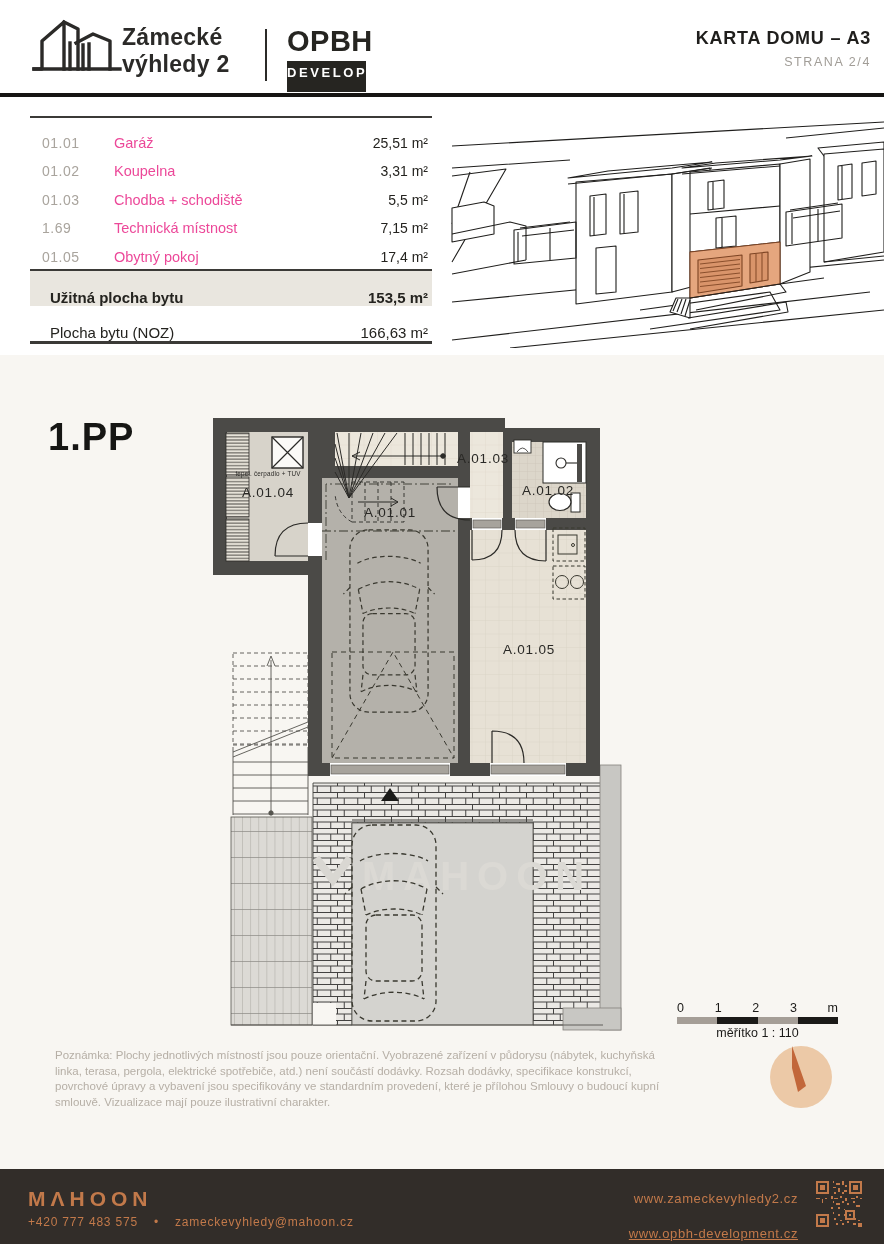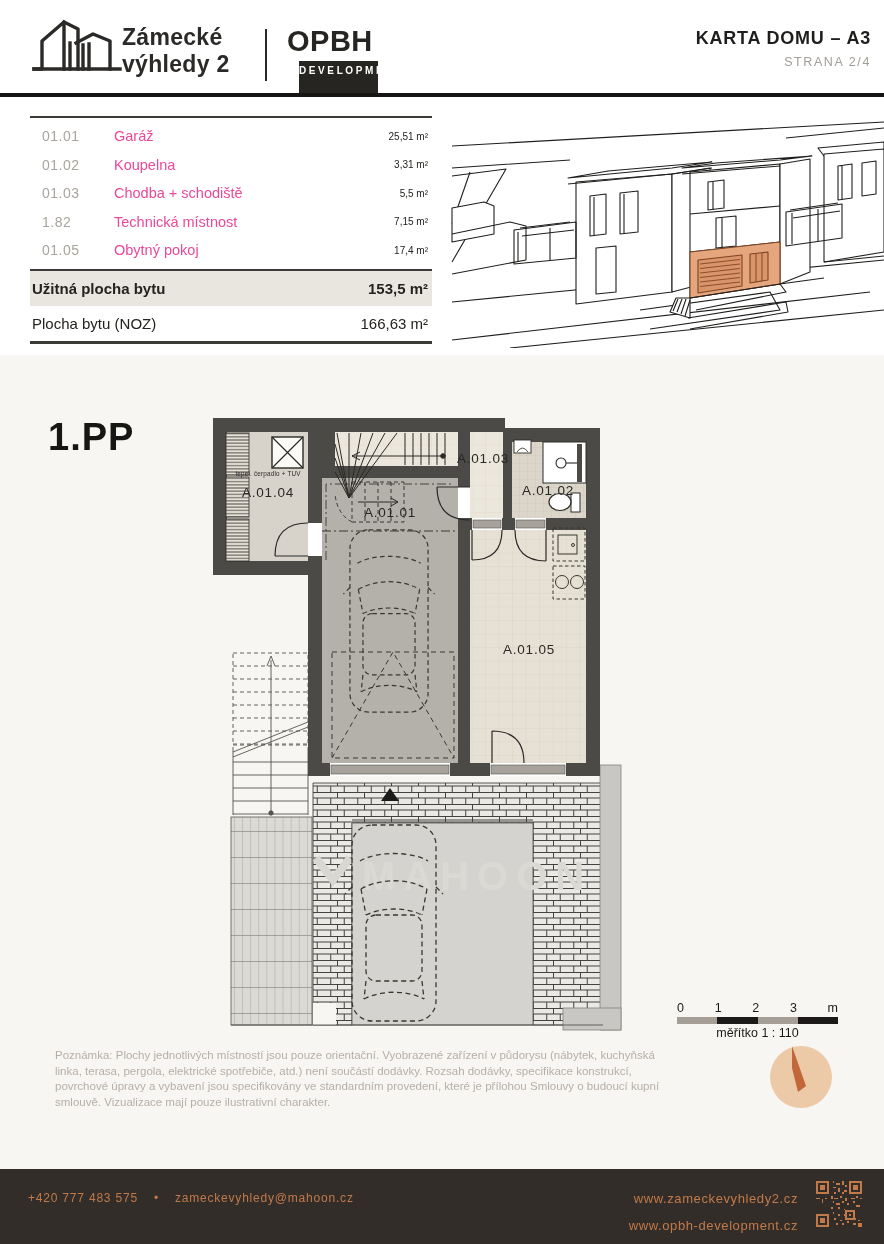--- a/index.html
+++ b/index.html
@@ -7,35 +7,35 @@
   .page{position:relative;width:884px;height:1244px;background:#ffffff;overflow:hidden;margin:0 auto;}
   .plan-bg{position:absolute;left:0;top:355px;width:884px;height:814px;background:#f8f6f2;}
 
   
   .header{position:absolute;top:0;left:0;width:884px;height:93px;background:#fff;}
   .logo-icon{position:absolute;left:32px;top:16px;}
   .brand{position:absolute;left:122px;top:24px;font-weight:bold;font-size:23px;line-height:1.18;color:#2b2a28;letter-spacing:.3px;}
   .hdr-divider{position:absolute;left:265px;top:29px;width:2px;height:52px;background:#2b2a28;}
   .opbh{position:absolute;left:287px;top:27px;}
   .opbh-name{font-size:29px;font-weight:bold;color:#262521;letter-spacing:.5px;line-height:1;}
-  .opbh-sub{margin-top:5px;background:#262521;color:#fff;font-size:10px;font-weight:bold;letter-spacing:2.6px;padding:4px 0 21px;text-align:center;width:79px;margin-left:12px;}
+  .opbh-sub{margin-top:5px;background:#262521;color:#fff;font-size:13px;font-weight:bold;letter-spacing:2.6px;padding:4px 0 12px;text-align:center;width:79px;}
   .header-right{position:absolute;right:13px;top:28px;text-align:right;}
   .card-title{font-size:18px;font-weight:bold;color:#1f1e1c;letter-spacing:.8px;}
   .page-indicator{margin-top:6px;font-size:12.5px;color:#a19d97;letter-spacing:1.6px;}
   .black-rule{position:absolute;top:93px;left:0;width:884px;height:4px;background:#161513;}
 
   
   .areas{position:absolute;left:30px;top:116px;width:402px;}
   .t-border-top{border-top:2px solid #3b3a37;height:4px;}
-  .row{display:flex;align-items:center;height:28.5px;}
+  .row{display:flex;align-items:flex-end;height:28.5px;}
   .row .code{width:72px;color:#a9a49d;font-size:14px;padding-left:12px;letter-spacing:.5px;}
   .row .name{flex:1;font-size:14.5px;color:#ec4899;}
-  .row .area{font-size:10px;color:#24231f;padding-right:4px;text-align:right;}
+  .row .area{font-size:14px;color:#24231f;padding-right:4px;text-align:right;}
   .t-border-mid{border-top:2px solid #3b3a37;margin-top:4px;}
-  .sumrow{display:flex;align-items:center;height:35px;padding:0 4px 0 2px;font-size:15px;color:#24231f;}
+  .sumrow{display:flex;align-items:flex-end;height:35px;padding:0 4px 0 20px;font-size:15px;color:#24231f;}
   .sumrow.hl{background:#e9e6df;font-weight:bold;}
   .sumrow .lbl{flex:1;}
   .t-border-bottom{border-top:3px solid #3b3a37;}
 
   
   .iso{position:absolute;left:450px;top:112px;}
 
   
   .plan{position:absolute;left:0;top:355px;}
   svg text{font-family:"Liberation Sans", sans-serif;}
@@ -52,21 +52,21 @@
 
   
   .note{position:absolute;left:55px;top:1048px;width:614px;font-size:11.5px;line-height:1.36;color:#b6afa6;}
 
   
   .footer{position:absolute;left:0;top:1169px;width:884px;height:75px;background:#322d29;}
   .f-left{position:absolute;left:28px;top:18px;color:#c2794a;}
   .f-logo{font-size:21px;font-weight:bold;letter-spacing:5px;}
   .f-contact{margin-top:4px;font-size:12px;letter-spacing:.8px;display:flex;gap:16px;align-items:flex-start;}
   .f-right{position:absolute;right:86px;top:22px;text-align:right;color:#c2794a;font-size:13px;letter-spacing:.6px;}
-  .f-right div+div{margin-top:12px;}
+  .f-right div+div{margin-top:20px;text-decoration:underline;}
   .f-qr{position:absolute;right:22px;top:12px;}
 </style>
 </head>
 <body>
 
 <div class="page">
   <div class="plan-bg"></div>
 
   <div class="header">
     <svg class="logo-icon" width="90" height="60" viewBox="0 0 90 60">
@@ -106,21 +106,21 @@
       <span class="code">01.02</span>
       <span class="name">Koupelna</span>
       <span class="area">3,31 m²</span>
     </div>
     <div class="row">
       <span class="code">01.03</span>
       <span class="name">Chodba + schodiště</span>
       <span class="area">5,5 m²</span>
     </div>
     <div class="row">
-      <span class="code">1.82</span>
+      <span class="code">1.69</span>
       <span class="name">Technická místnost</span>
       <span class="area">7,15 m²</span>
     </div>
     <div class="row">
       <span class="code">01.05</span>
       <span class="name">Obytný pokoj</span>
       <span class="area">17,4 m²</span>
     </div>
     <div class="t-border-mid"></div>
     <div class="sumrow hl">
@@ -402,20 +402,21 @@
 
   <svg class="compass" width="66" height="66" viewBox="0 0 66 66">
     <circle cx="33" cy="33" r="31" fill="#ecc9a7"></circle>
     <polygon points="24,2 38,42 30,48 24,24" fill="#c2673a"></polygon>
   </svg>
 
   <div class="note">Poznámka: Plochy jednotlivých místností jsou pouze orientační. Vyobrazené zařízení v půdorysu (nábytek, kuchyňská linka, terasa, pergola, elektrické spotřebiče, atd.) není součástí dodávky. Rozsah dodávky, specifikace konstrukcí, povrchové úpravy a vybavení jsou specifikovány ve standardním provedení, které je přílohou Smlouvy o budoucí kupní smlouvě. Vizualizace mají pouze ilustrativní charakter.</div>
 
   <div class="footer">
     <div class="f-left">
+      <div class="f-logo">MΛHOON</div>
       <div class="f-contact">
         <span>+420 777 483 575</span>
         <span>•</span>
         <span>zameckevyhledy@mahoon.cz</span>
       </div>
     </div>
     <div class="f-right">
       <div>www.zameckevyhledy2.cz</div>
       <div>www.opbh-development.cz</div>
     </div>

